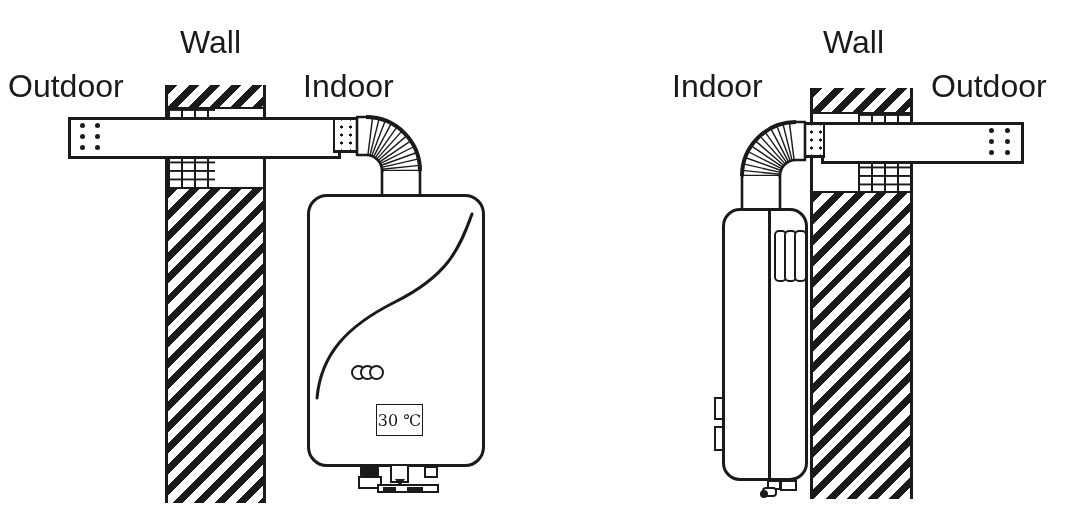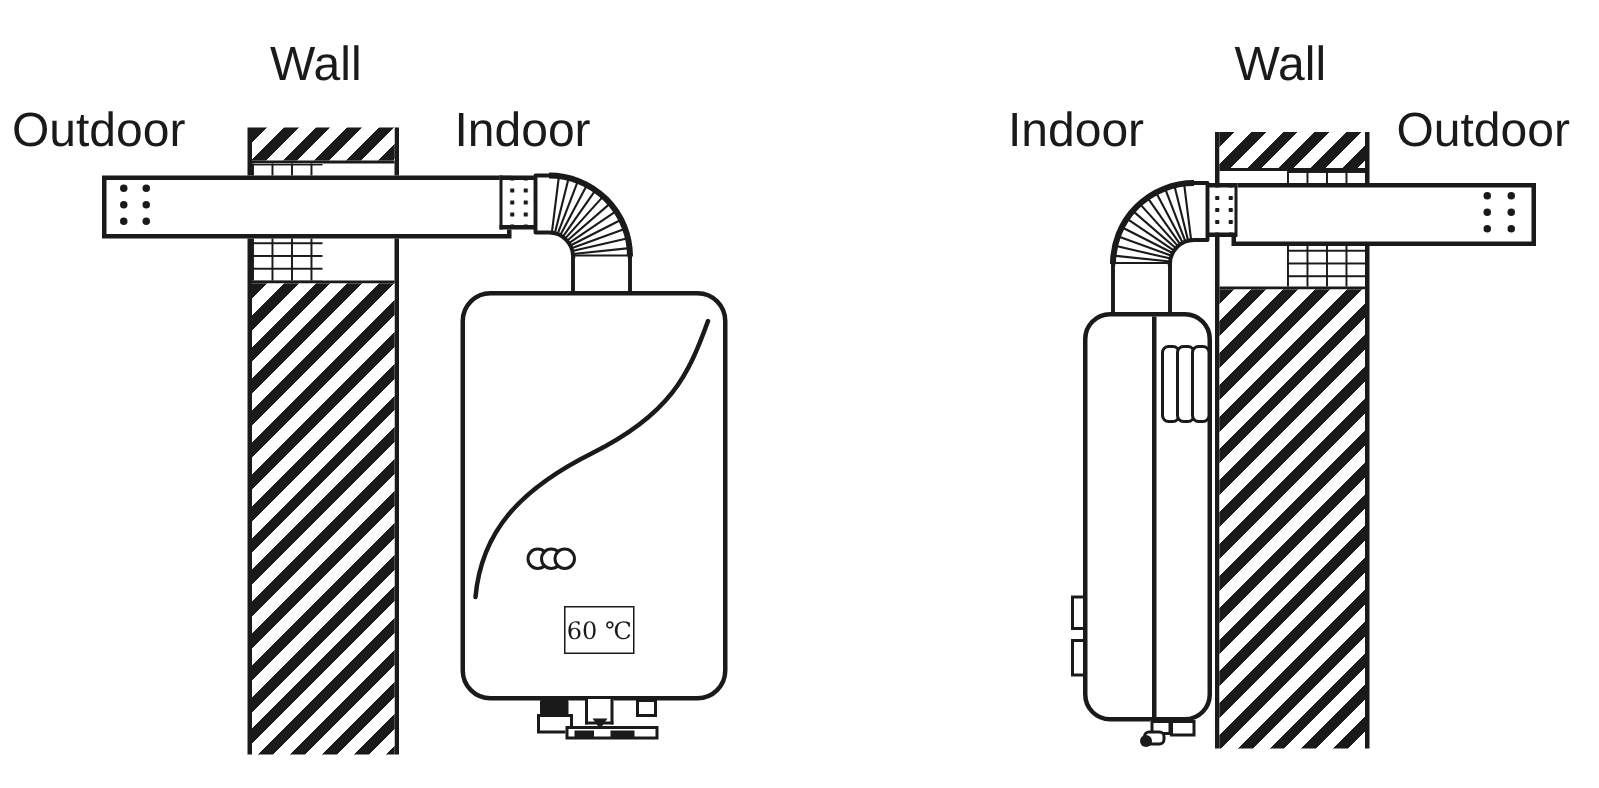--- a/index.html
+++ b/index.html
@@ -85,21 +85,21 @@
     <div class="heater" style="left:307px;top:194px;width:172px;height:267px"></div>
     <svg class="abs" style="left:307px;top:194px" width="178" height="273" viewBox="0 0 178 273">
       <path d="M 10 204 C 14 160 40 132 88 108 C 140 82 152 56 165 20" fill="none" stroke="#1a1a1a" stroke-width="3" stroke-linecap="round"></path>
     </svg>
     <div class="abs" style="left:351px;top:365px;width:30px;height:12px">
       <span class="oring" style="left:0"></span>
         <span class="oring" style="left:9px"></span>
         <span class="oring" style="left:18px"></span>
     </div>
     <div class="tempbox">
-      <span>60 ℃</span>
+      <span>30 ℃</span>
     </div>
 
     <div class="abs">
       <div class="blackfill" style="left:360px;top:466px;width:19px;height:11px;border-radius:2px"></div>
       <div class="outl" style="left:358px;top:476px;width:20px;height:9px;border-width:2.4px"></div>
       <div class="outl" style="left:390px;top:466px;width:15px;height:15px;border-top:none;border-width:2.4px"></div>
       <div class="blackfill" style="left:395px;top:479px;width:0;height:0;background:none;border-left:5px solid transparent;border-right:5px solid transparent;border-top:7px solid #1a1a1a"></div>
       <div class="outl" style="left:377px;top:484px;width:58px;height:5px"></div>
       <div class="blackfill" style="left:383px;top:487px;width:13px;height:5px"></div>
       <div class="blackfill" style="left:407px;top:487px;width:16px;height:5px"></div>

